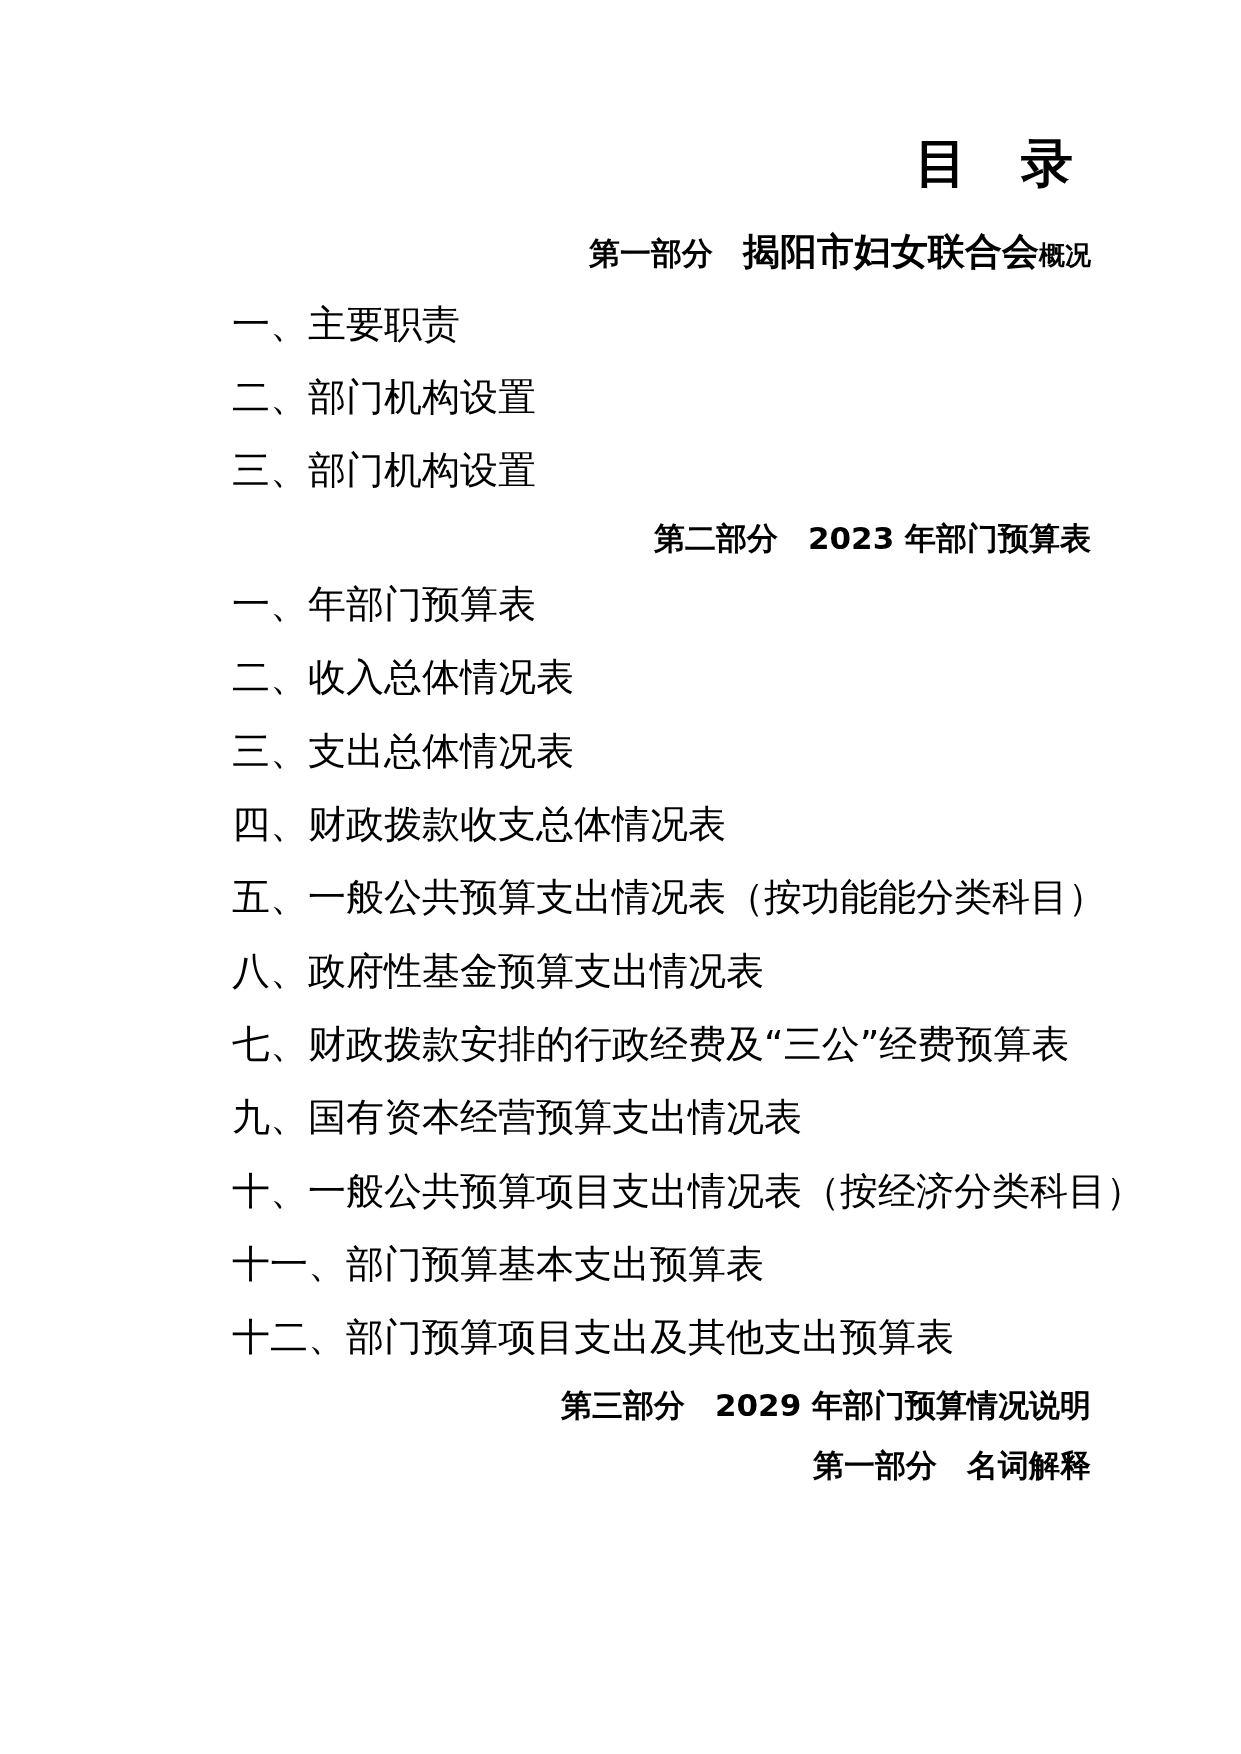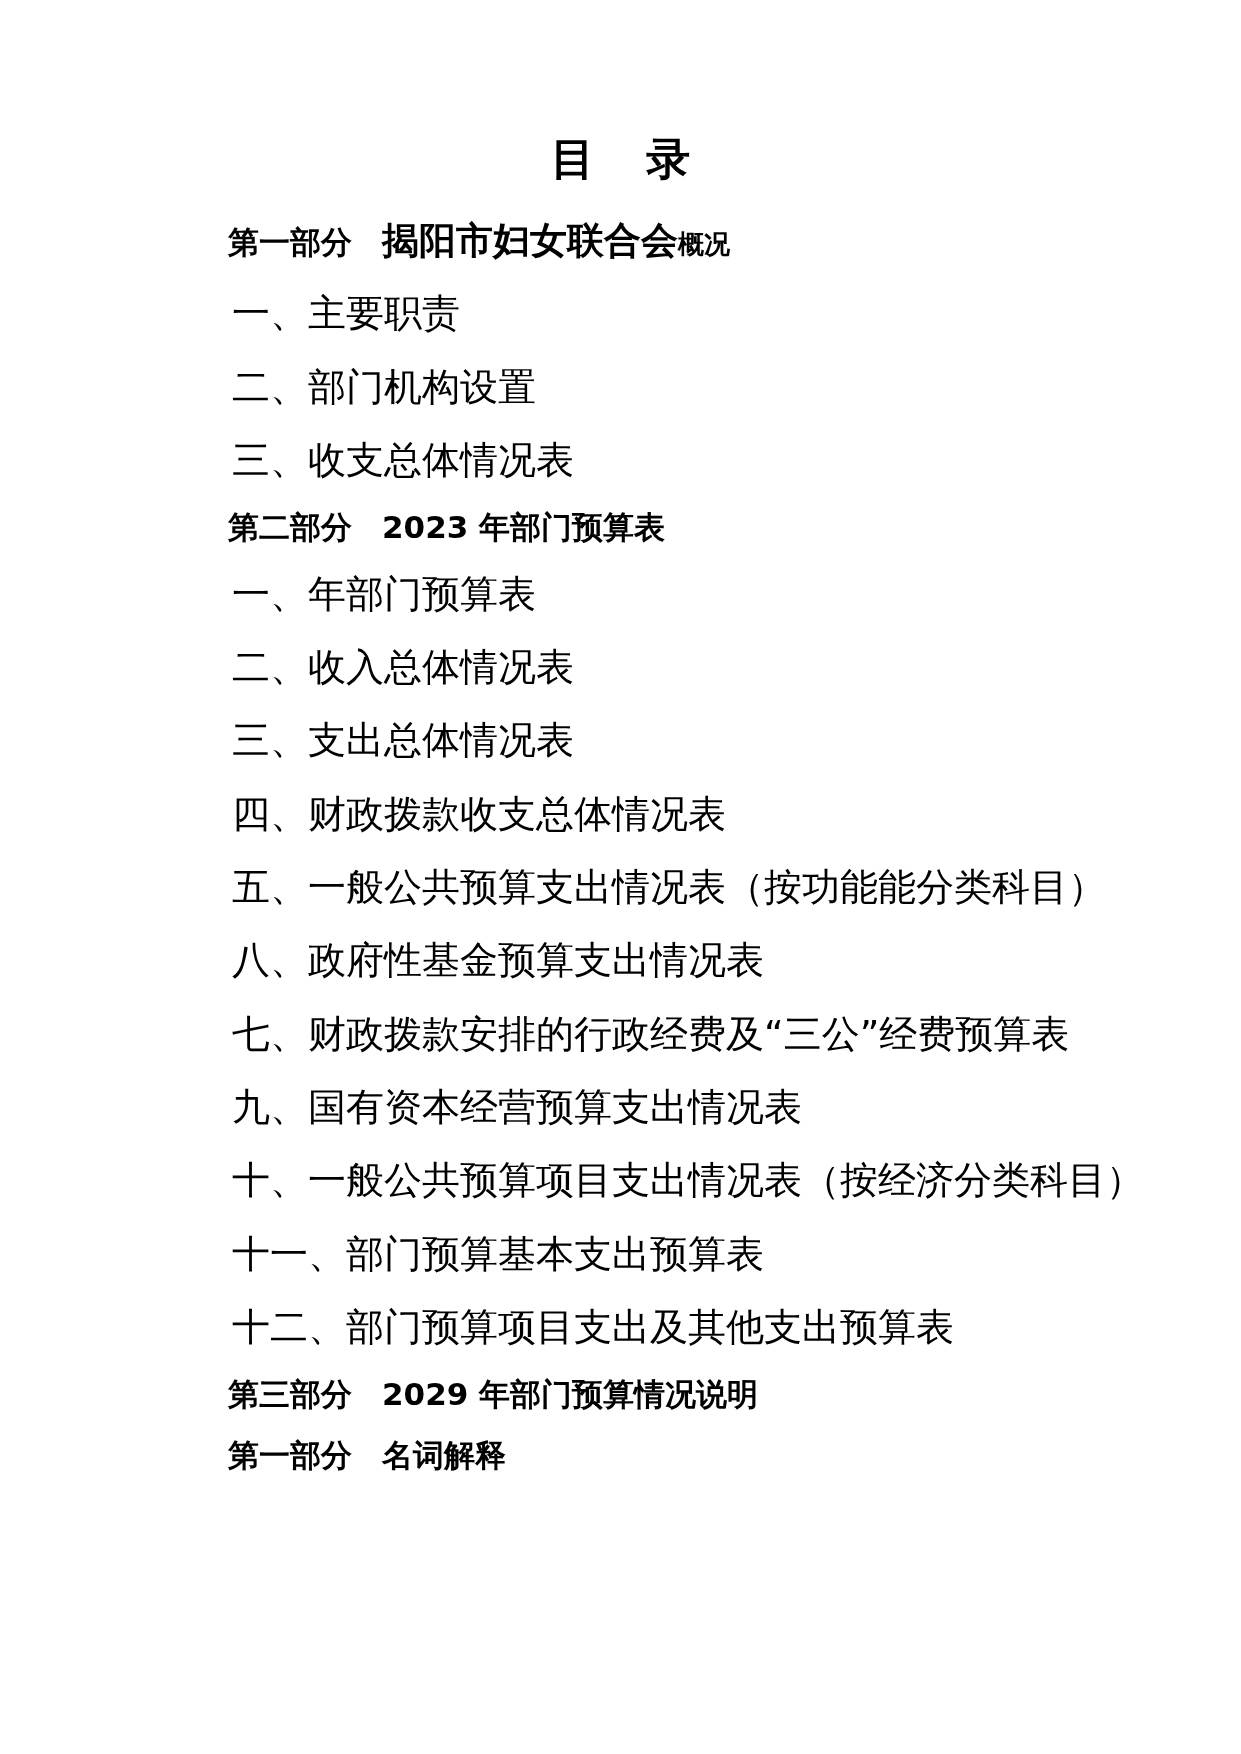--- a/index.html
+++ b/index.html
@@ -14,22 +14,22 @@
   .page {
     position: relative;
     width: 1241px;
     height: 1754px;
     margin: 0 auto;
     background: #ffffff;
     box-sizing: border-box;
     padding: 130px 150px 0 150px;
   }
   .doc-title {
-    text-align: center;
-    font-size: 44px;
+    text-align: right;
+    font-size: 52px;
     font-weight: 700;
     letter-spacing: 18px;
     text-indent: 18px;
     margin: 0 0 18px 0;
     line-height: 1.3;
   }
   .toc {
     margin: 0;
     padding: 0;
     list-style: none;
@@ -37,20 +37,21 @@
   .toc-entry {
     margin: 0 0 0 0;
     padding: 0;
     line-height: 1.95;
     white-space: nowrap;
   }
   .level-part {
     font-size: 31px;
     font-weight: 700;
     padding-left: 78px;
+    text-align: right;
   }
   .level-part .part-label {
     font-weight: 700;
   }
   .level-part .part-gap {
     display: inline-block;
     width: 30px;
   }
   .part-big {
     font-size: 37px;
@@ -75,21 +76,21 @@
   <div class="doc-title">目 录</div>
 
   <ul class="toc">
 
     <li class="toc-entry level-part">
       <span class="part-label">第一部分</span><span class="part-gap"></span><span class="part-big">揭阳市妇女联合会</span><span class="part-small">概况</span>
     </li>
 
     <li class="toc-entry level-item">一、主要职责</li>
     <li class="toc-entry level-item">二、部门机构设置</li>
-    <li class="toc-entry level-item">三、收支总体情况表</li>
+    <li class="toc-entry level-item">三、部门机构设置</li>
 
     <li class="toc-entry level-part">
       <span class="part-label">第二部分</span><span class="part-gap"></span><span>2023 年部门预算表</span>
     </li>
 
     <li class="toc-entry level-item">一、年部门预算表</li>
     <li class="toc-entry level-item">二、收入总体情况表</li>
     <li class="toc-entry level-item">三、支出总体情况表</li>
     <li class="toc-entry level-item">四、财政拨款收支总体情况表</li>
     <li class="toc-entry level-item">五、一般公共预算支出情况表（按功能能分类科目）</li>

